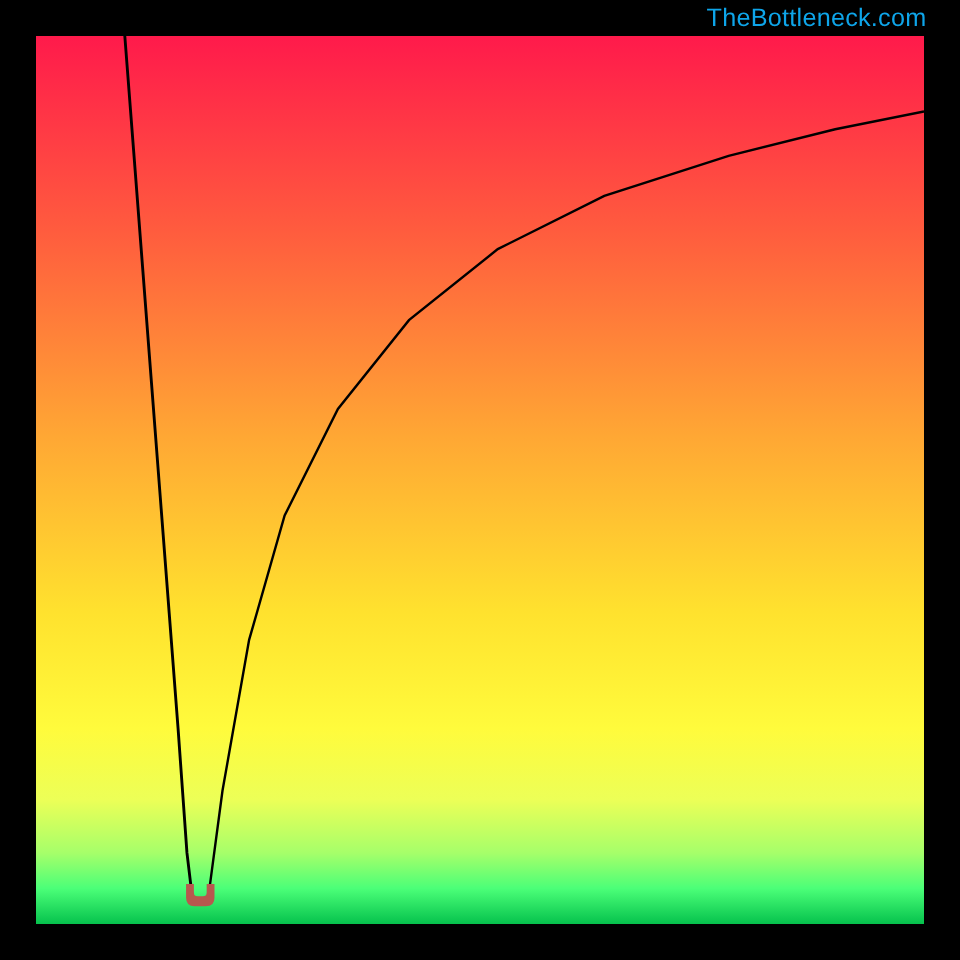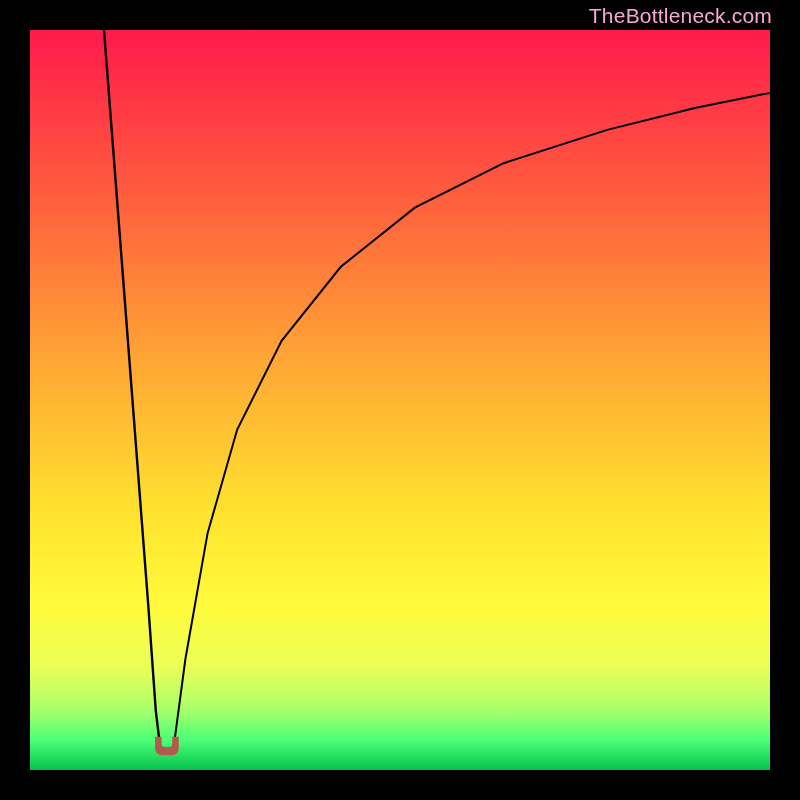--- a/index.html
+++ b/index.html
@@ -22,21 +22,21 @@
     left: 30px;
     top: 30px;
     width: 740px;
     height: 740px;
     overflow: hidden;
   }
   .attribution {
     position: absolute;
     top: 4px;
     right: 28px;
-    color: #f9a8d4;
+    color: #0ea5e9;
     font-size: 21px;
     font-weight: 400;
     letter-spacing: 0.2px;
     white-space: nowrap;
   }
 </style>
 </head>
 <body>
 
 <div class="frame">

